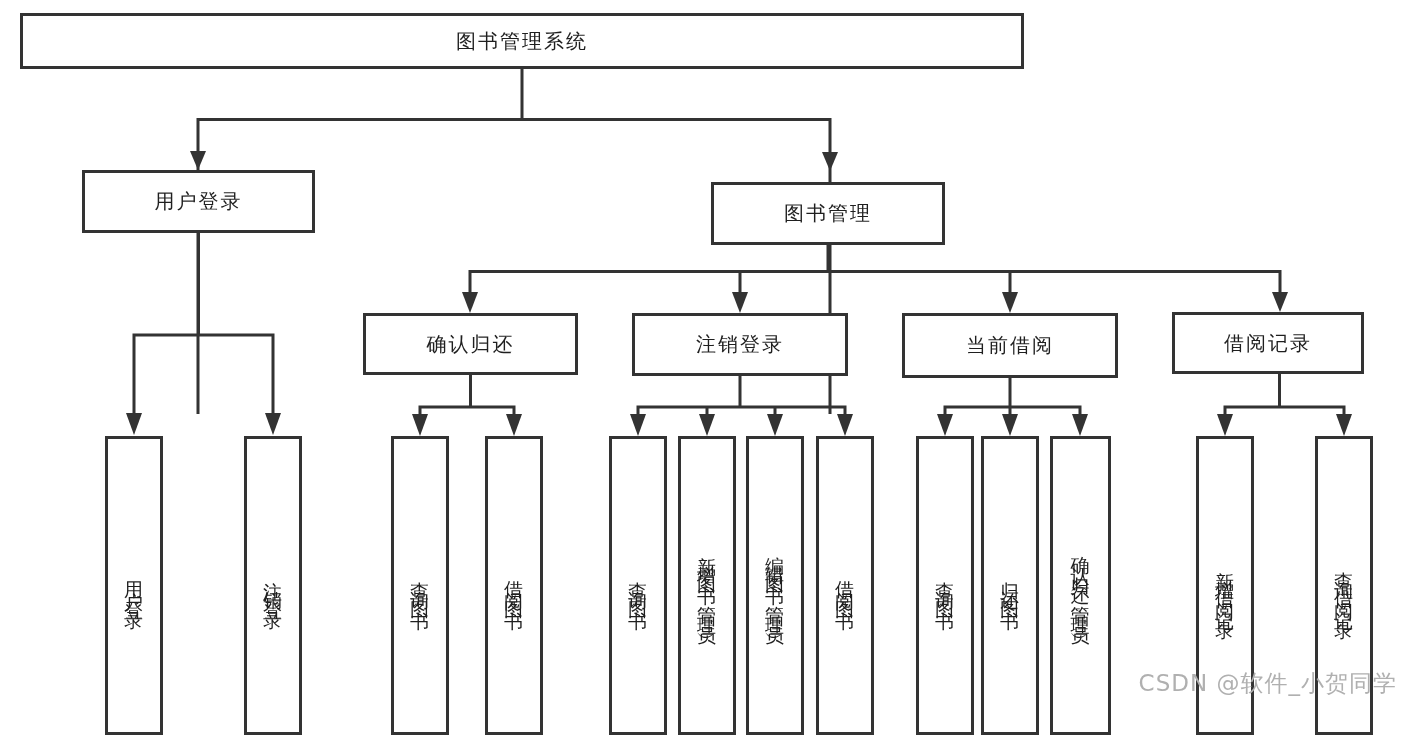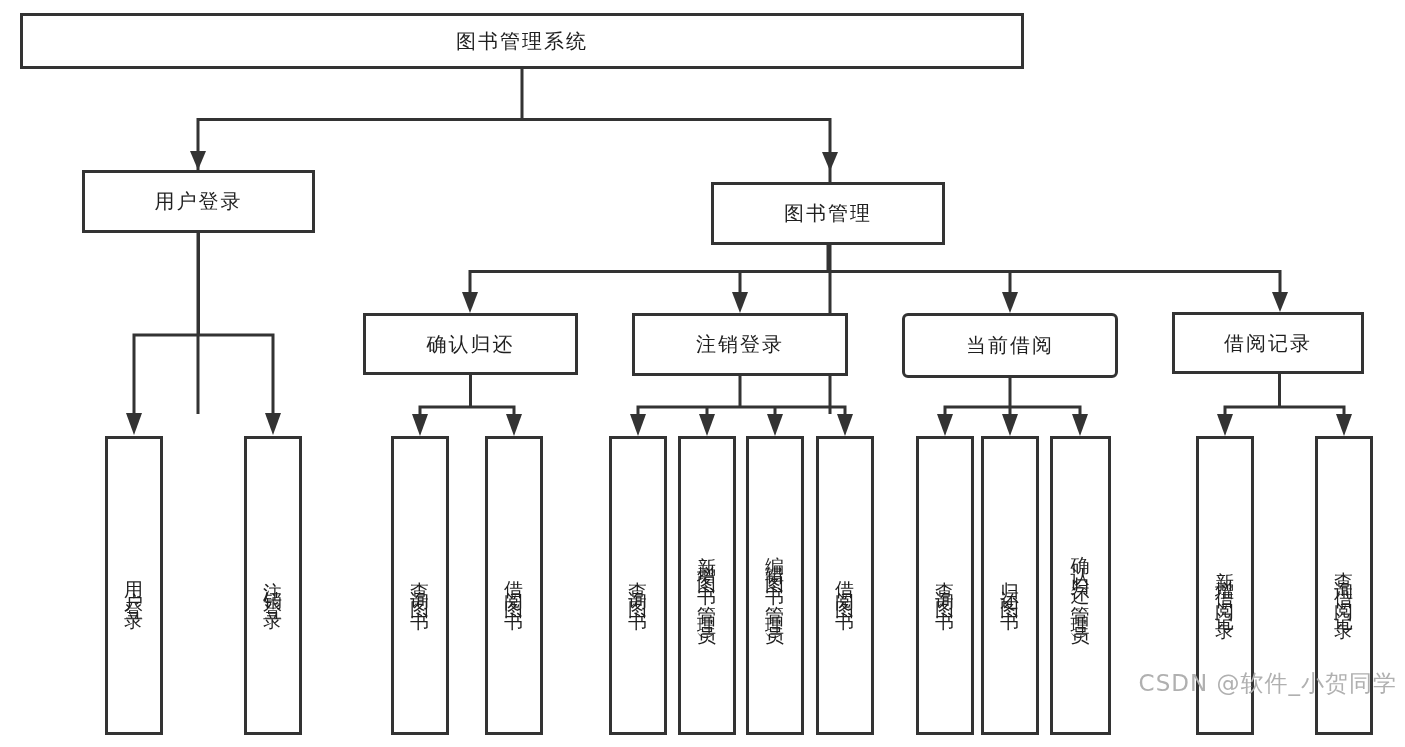--- a/index.html
+++ b/index.html
@@ -114,21 +114,21 @@
     </g>
   </svg>
 
   <div class="box h" style="left:20px; top:13px; width:1004px; height:56px;">图书管理系统</div>
 
   <div class="box h" style="left:82px; top:170px; width:233px; height:63px;">用户登录</div>
   <div class="box h" style="left:711px; top:182px; width:234px; height:63px;">图书管理</div>
 
   <div class="box h" style="left:363px; top:313px; width:215px; height:62px;">确认归还</div>
   <div class="box h" style="left:632px; top:313px; width:216px; height:63px;">注销登录</div>
-  <div class="box h" style="left:902px; top:313px; width:216px; height:65px;border-radius:6px;">当前借阅</div>
+  <div class="box h" style="left:902px; top:313px; width:216px; height:65px;">当前借阅</div>
   <div class="box h" style="left:1172px; top:312px; width:192px; height:62px;">借阅记录</div>
 
   <div class="box v" style="left:105px; top:436px; width:58px; height:299px;">用户登录</div>
   <div class="box v" style="left:244px; top:436px; width:58px; height:299px;">注销登录</div>
 
   <div class="box v" style="left:391px; top:436px; width:58px; height:299px;">查询图书</div>
   <div class="box v" style="left:485px; top:436px; width:58px; height:299px;">借阅图书</div>
 
   <div class="box v" style="left:609px; top:436px; width:58px; height:299px;">查询图书</div>
   <div class="box v" style="left:678px; top:436px; width:58px; height:299px;">新增图书（管理员）</div>

